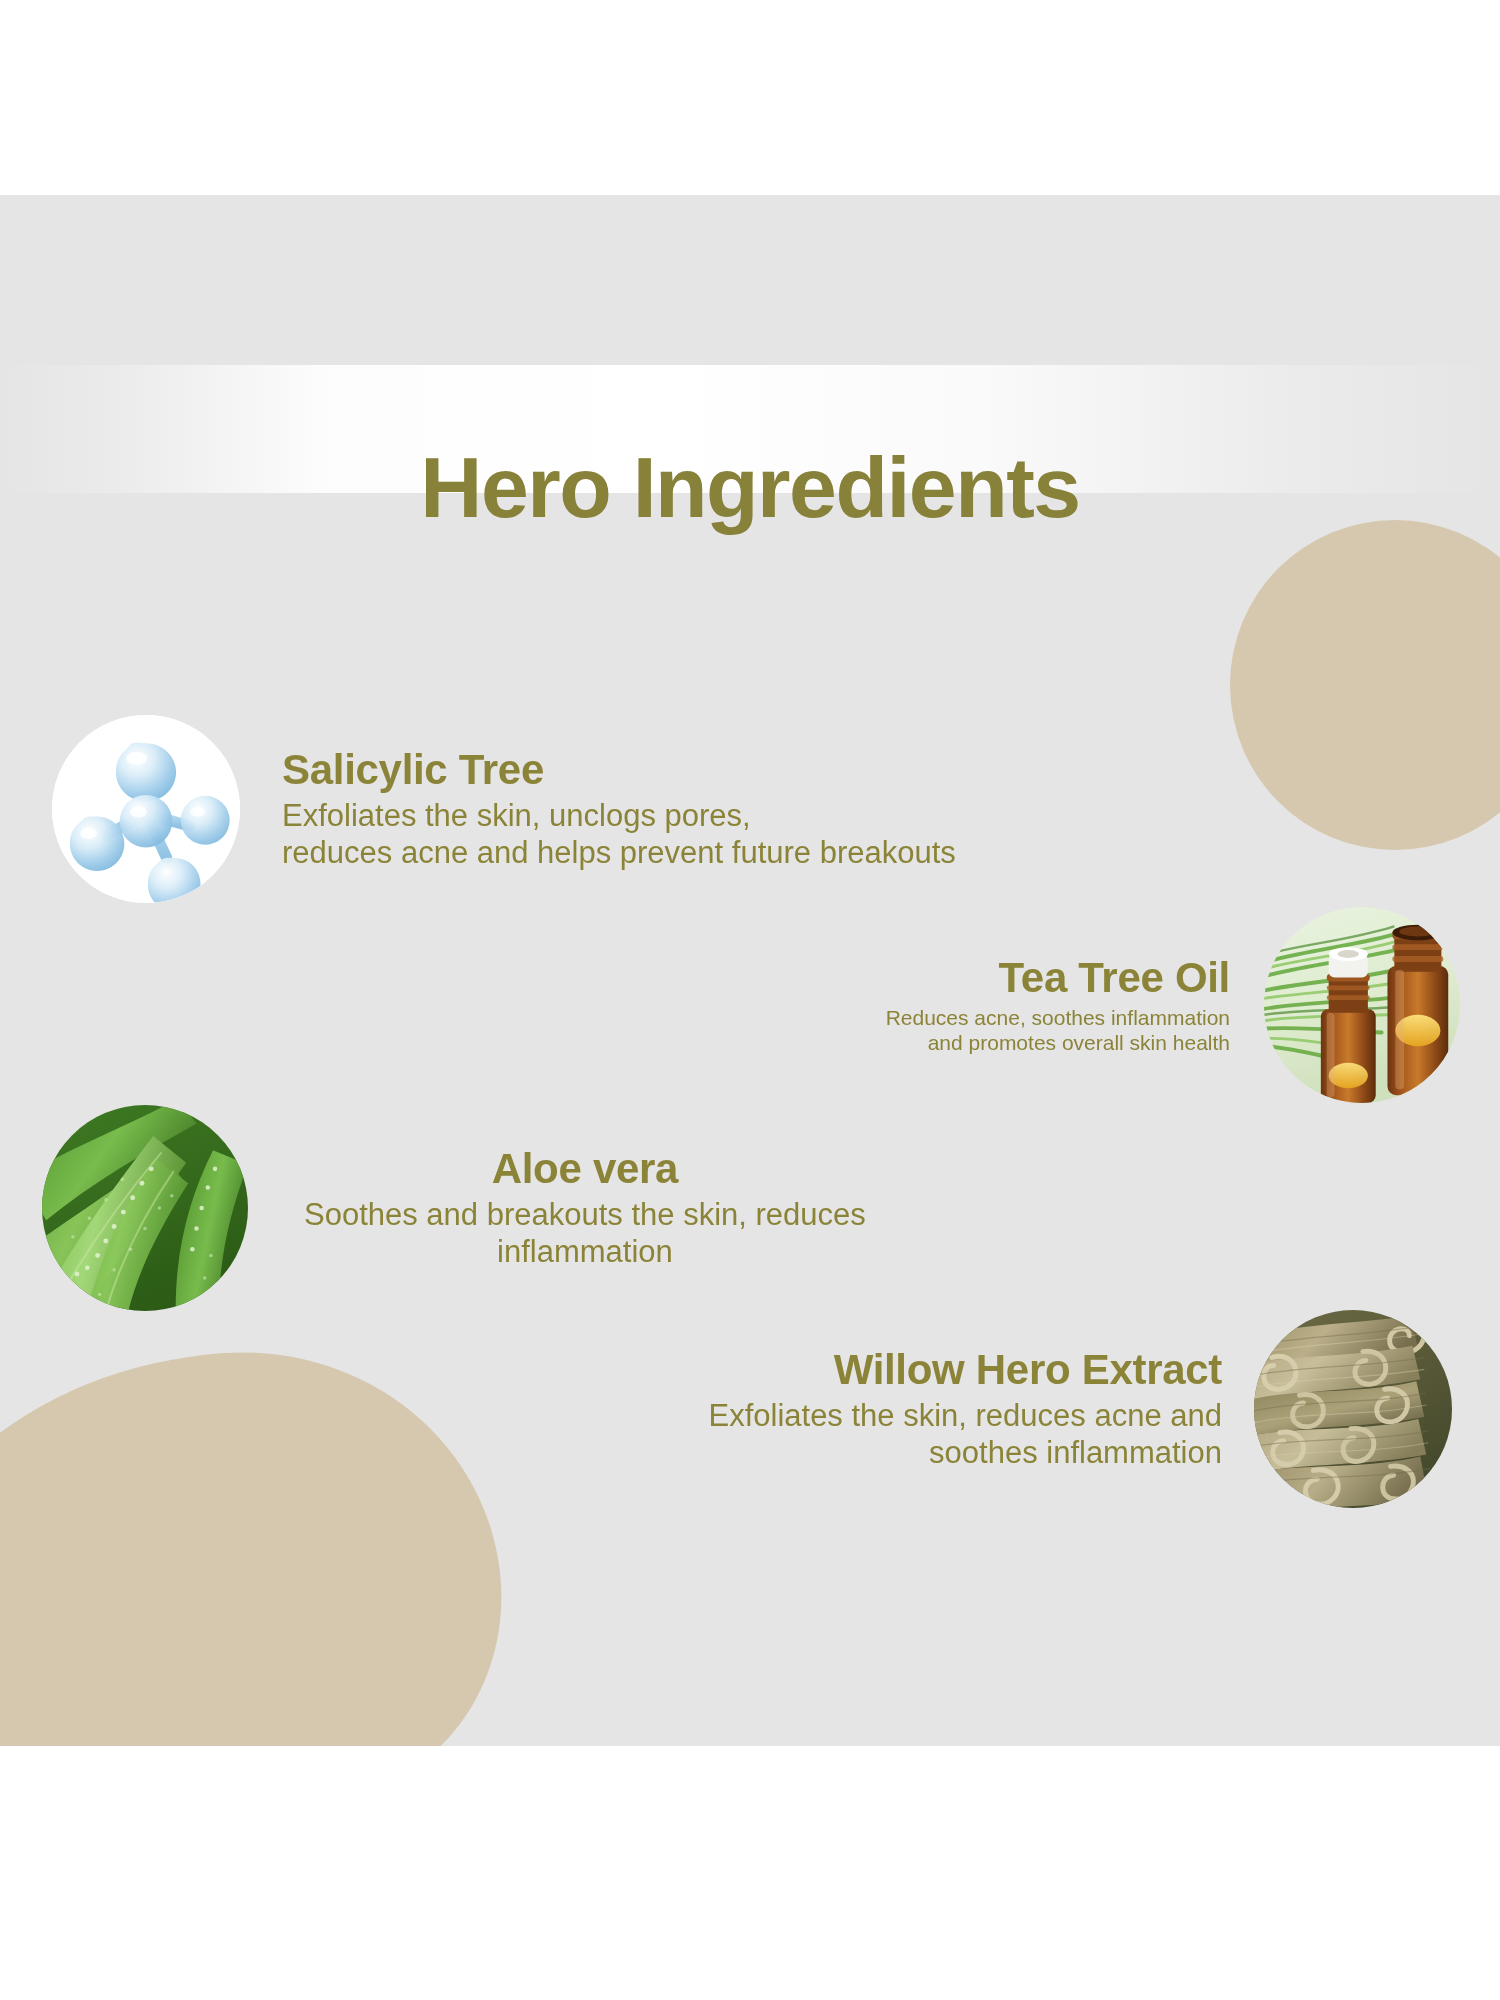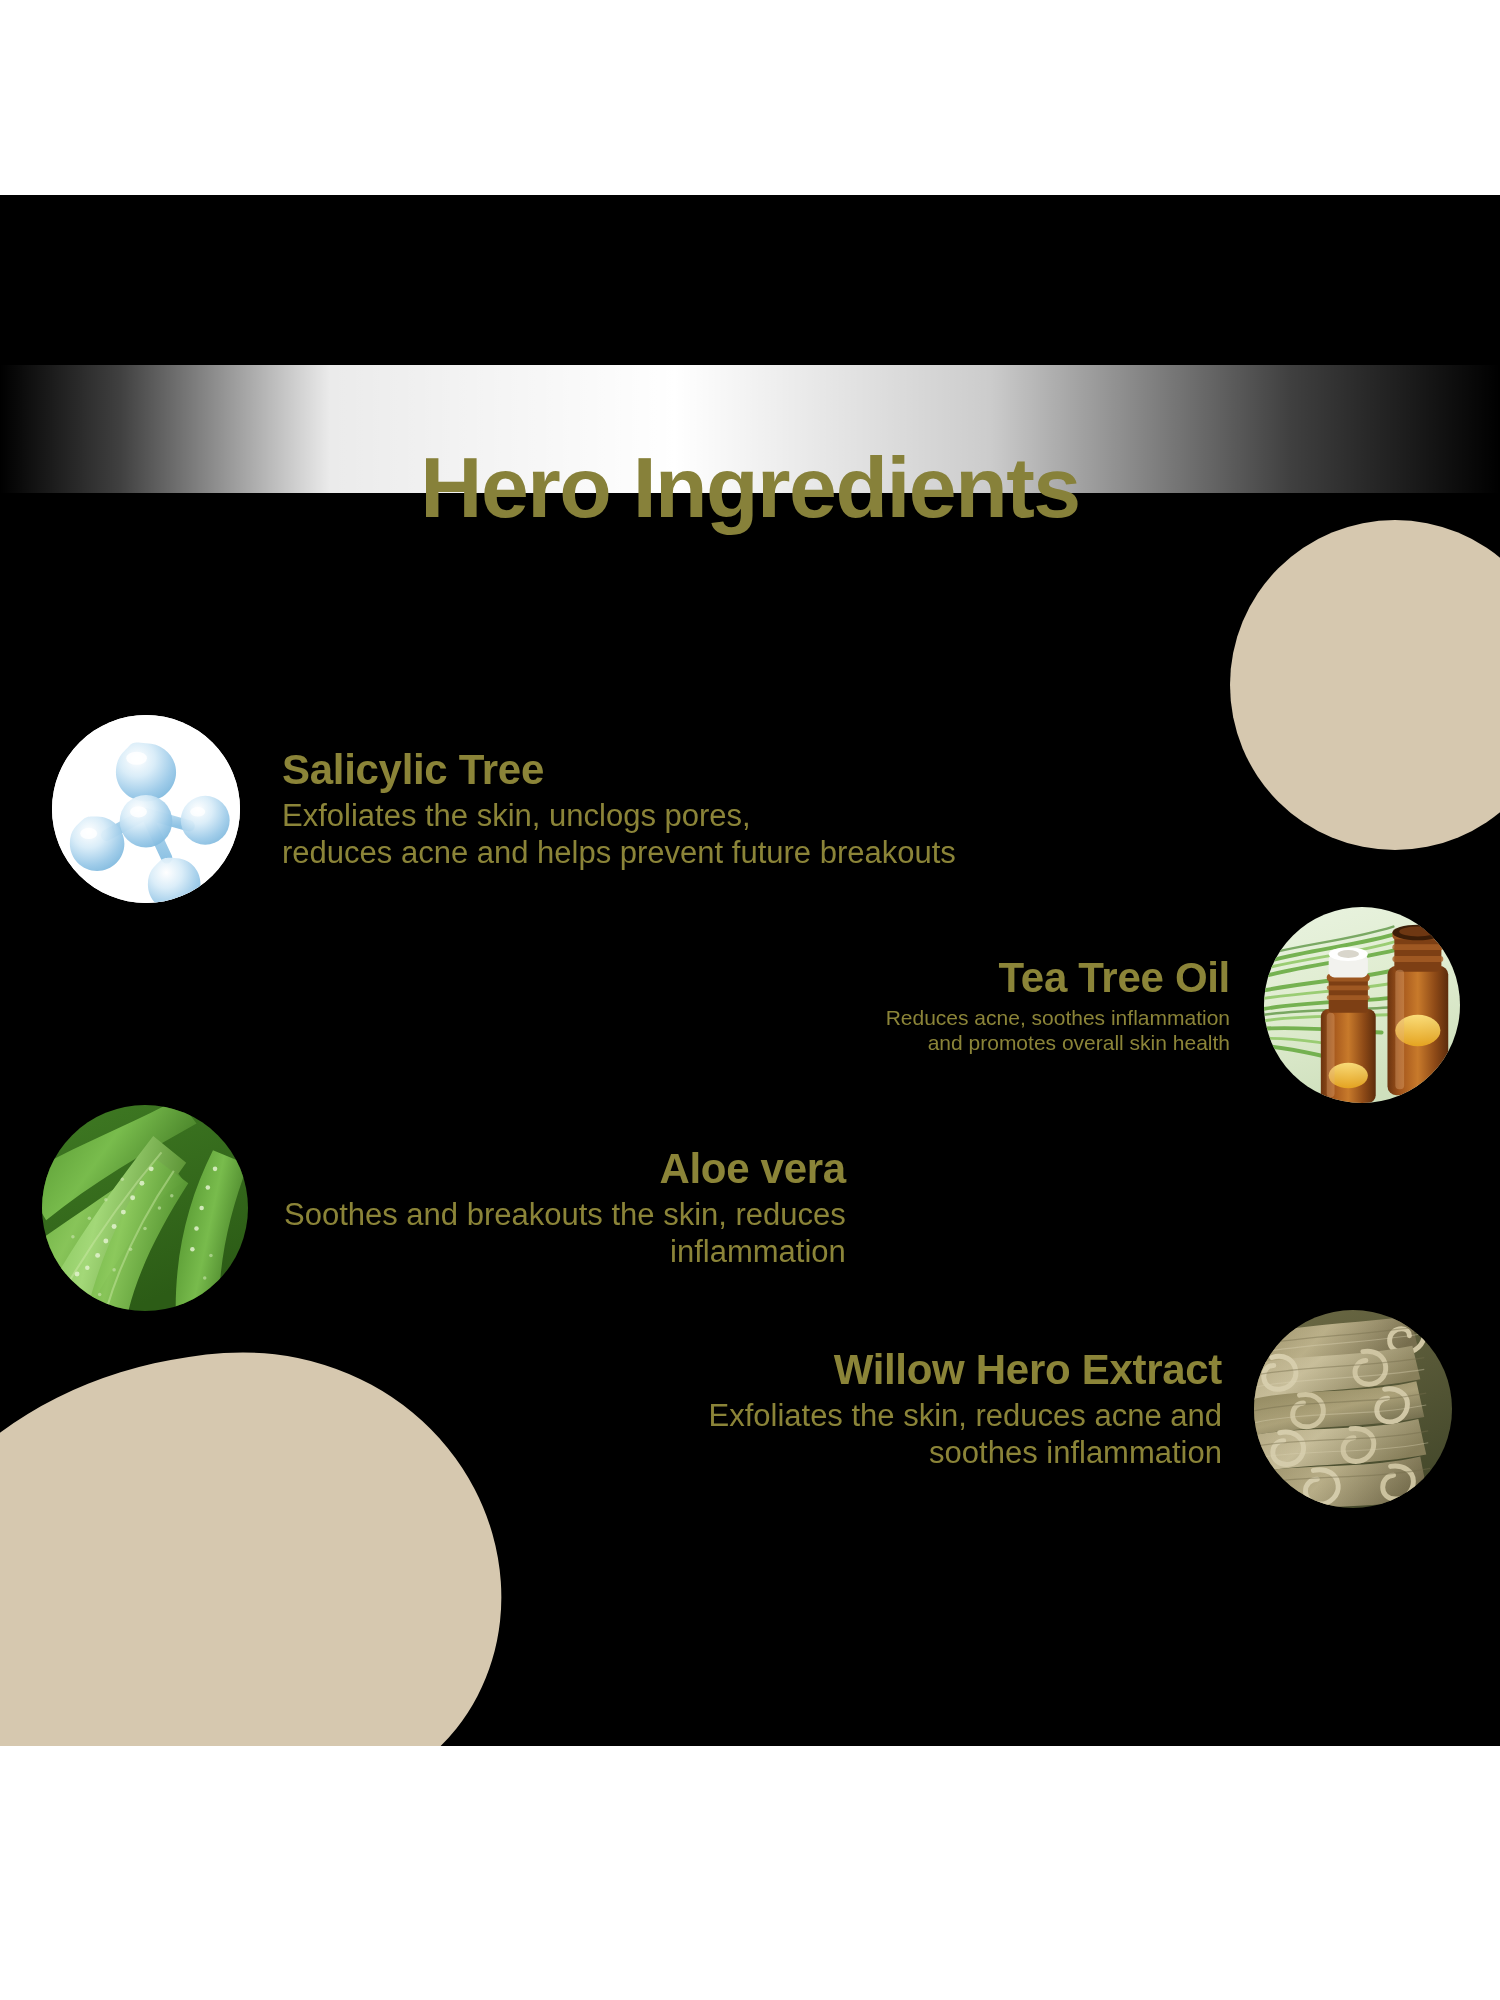--- a/index.html
+++ b/index.html
@@ -8,21 +8,21 @@
     width:1500px;height:2000px;
     background:#ffffff;
     font-family:"Liberation Sans", sans-serif;
     overflow:hidden;
   }
   .canvas{position:relative;width:1500px;height:2000px;overflow:hidden;background:#ffffff;}
 
   
   .panel{
     position:absolute;left:0;top:195px;width:1500px;height:1551px;
-    background:#000000;
+    background:#e5e5e5;
     overflow:hidden;
   }
 
   
   .blob-right{
     position:absolute;right:-60px;top:325px;width:330px;height:330px;
     background:#d6c8af;border-radius:50%;
   }
   .blob-bottom-left{
     position:absolute;left:-120px;bottom:-60px;width:620px;height:450px;
@@ -88,21 +88,21 @@
   
   #row-tea{right:40px;top:712px;width:1130px;}
   #row-tea .circle{width:196px;height:196px;order:2;}
   #row-tea .txt{order:1;margin-right:34px;text-align:right;flex:1;}
   #row-tea .name{font-size:42px;}
   #row-tea .desc{font-size:21px;}
 
   
   #row-aloe{left:42px;top:910px;width:1100px;}
   #row-aloe .circle{width:206px;height:206px;}
-  #row-aloe .txt{margin-left:36px;text-align:right;}
+  #row-aloe .txt{margin-left:56px;text-align:center;}
   #row-aloe .name{font-size:42px;}
   #row-aloe .desc{font-size:31px;}
 
   
   #row-willow{right:48px;top:1115px;width:1140px;}
   #row-willow .circle{width:198px;height:198px;order:2;}
   #row-willow .txt{order:1;margin-right:32px;text-align:right;flex:1;}
   #row-willow .name{font-size:42px;}
   #row-willow .desc{font-size:31px;}
 

